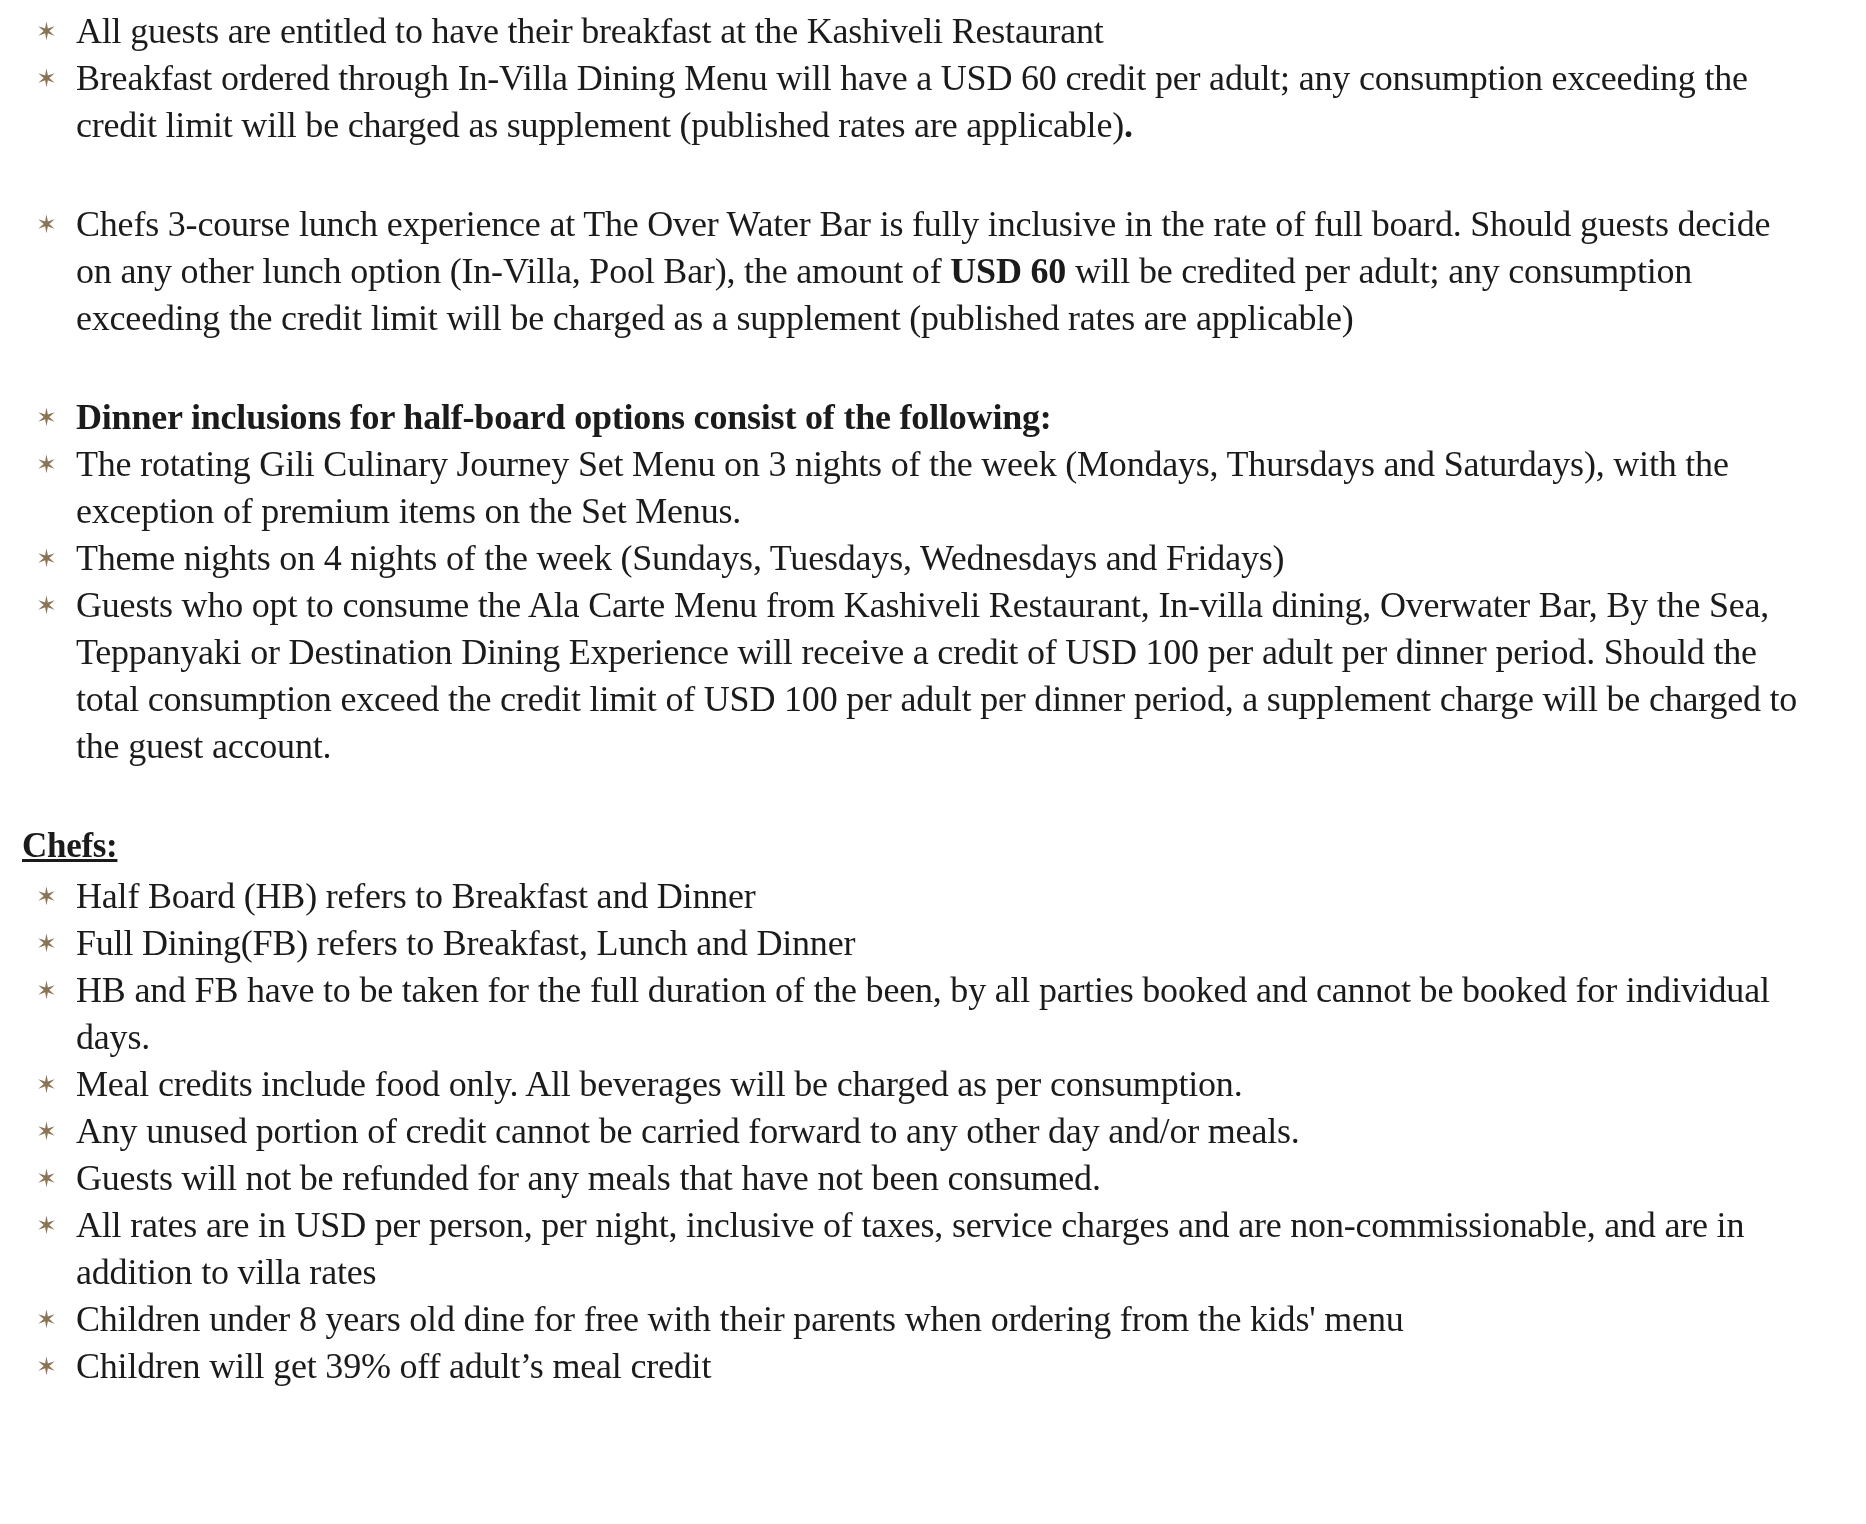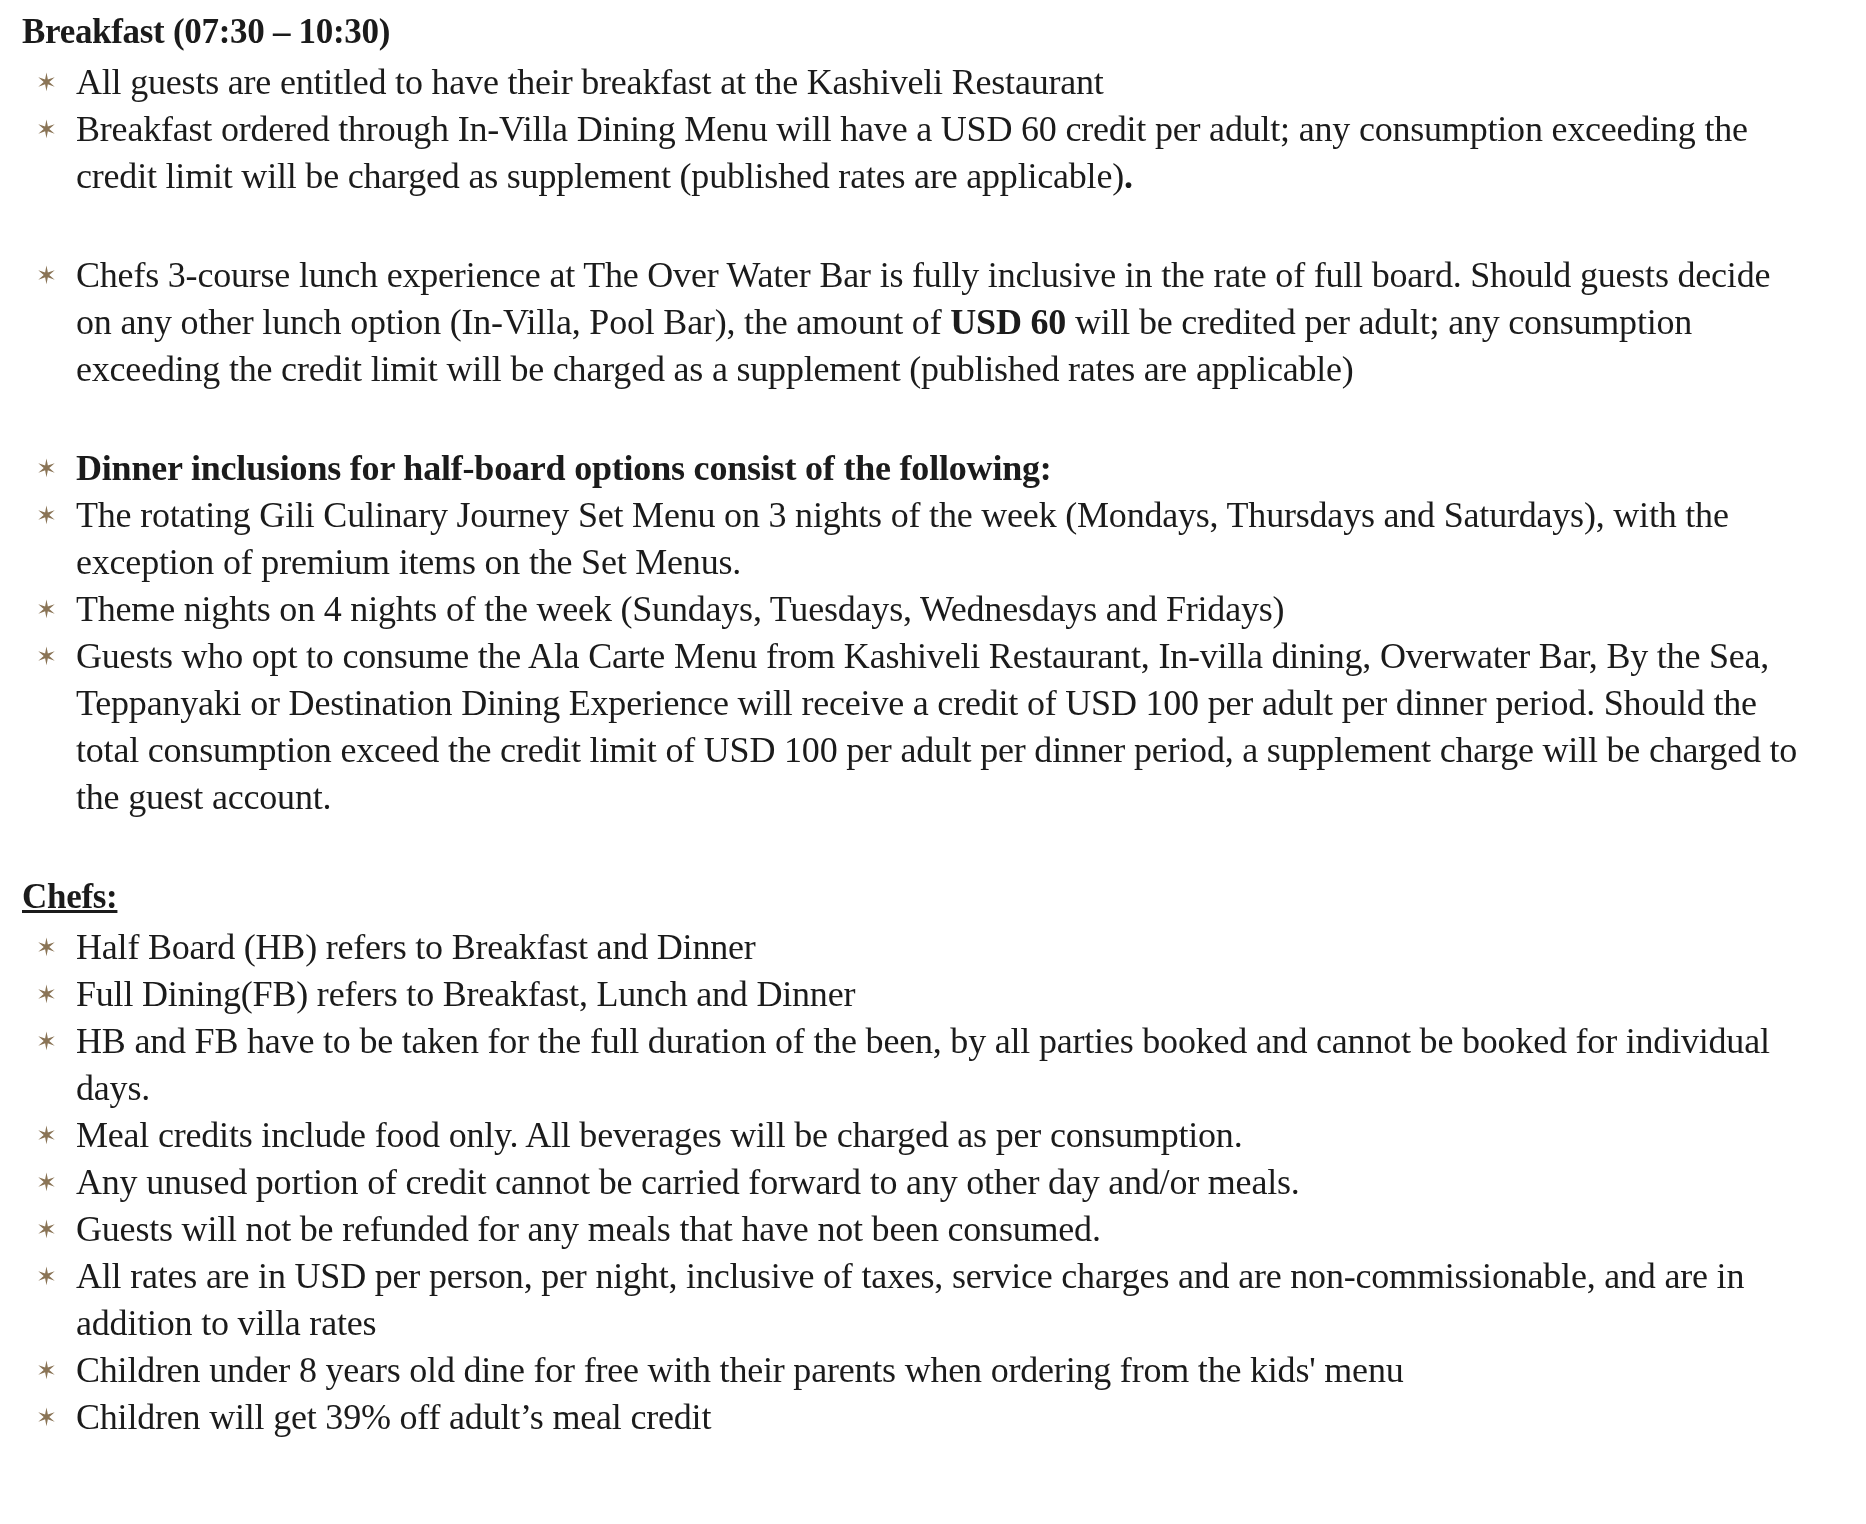--- a/index.html
+++ b/index.html
@@ -52,21 +52,20 @@
     line-height: 47px;
     letter-spacing: -0.2px;
   }
   .bullet-text .seg-bold { font-weight: 700; }
 </style>
 </head>
 <body style="background: rgb(255, 255, 255); color: rgb(27, 27, 27);">
 
 <main class="doc">
     <section class="meal-section">
-      <h2 class="section-heading">Breakfast (07:30 – 10:30)</h2>
       <ul class="bullet-list">
         <li class="bullet-item">
           <span class="star-bullet" style="color: rgb(138, 116, 86);">✶</span>
           <div class="bullet-text"><span class="seg">All guests are entitled to have their breakfast at the Kashiveli Restaurant</span></div>
         </li>
         <li class="bullet-item">
           <span class="star-bullet" style="color: rgb(138, 116, 86);">✶</span>
           <div class="bullet-text"><span class="seg">Breakfast ordered through In-Villa Dining Menu will have a USD 60 credit per adult; any consumption exceeding the credit limit will be charged as supplement (published rates are applicable)</span><span class="seg-bold">.</span></div>
         </li>
       </ul>

